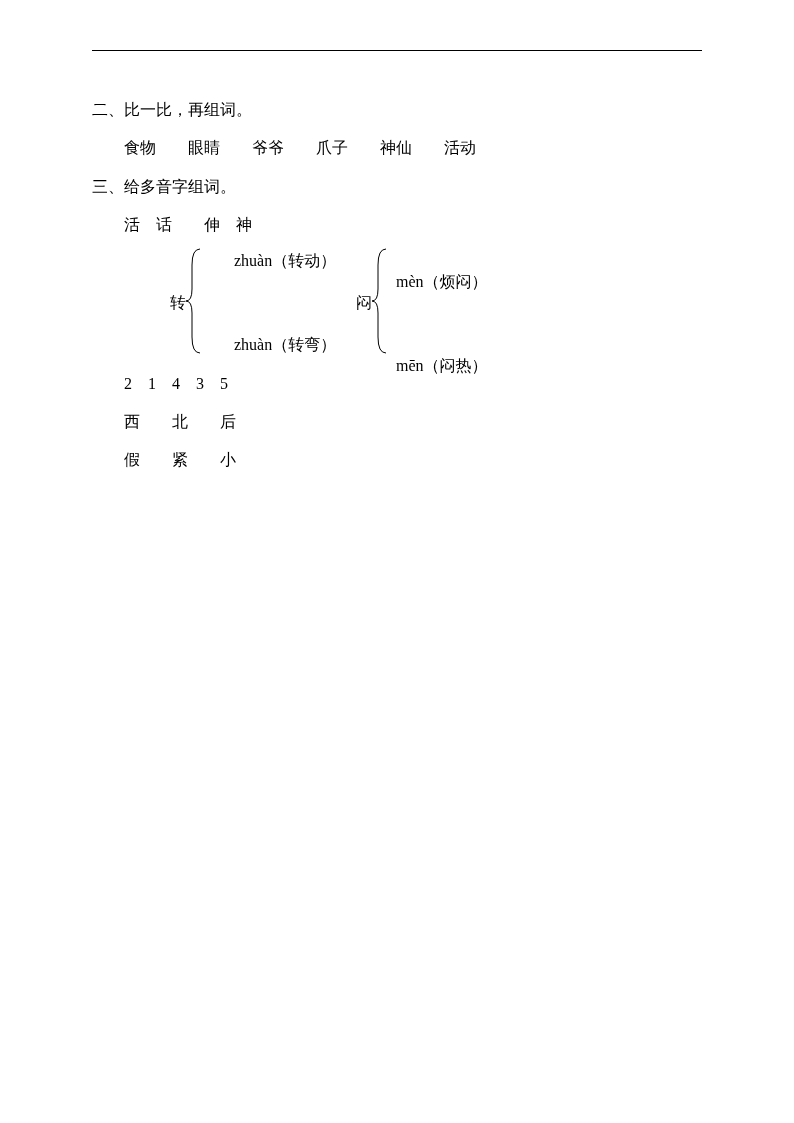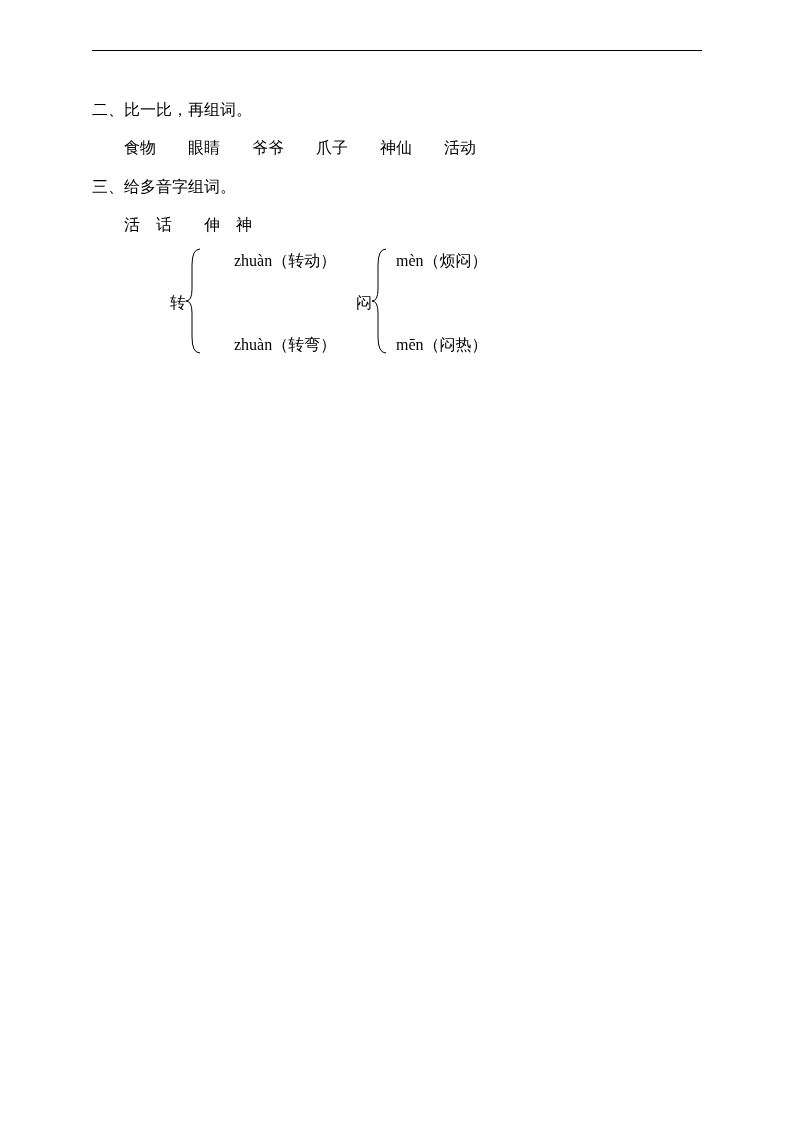--- a/index.html
+++ b/index.html
@@ -43,21 +43,21 @@
     line-height: 1;
   }
   .brace svg { display: block; }
   .poly-reading {
     position: absolute;
     white-space: nowrap;
   }
   .reading-top { top: 6px; }
   .reading-bot { top: 90px; }
   .reading-left { left: 86px; margin-left: 24px; }
-  .reading-right { left: 272px; }
+  .reading-right { left: 272px; margin-top: 21px; }
 </style>
 </head>
 <body>
 
 <div class="page">
   <div class="horizontal-rule"></div>
 
   <div class="line">二、比一比，再组词。</div>
 
   <div class="line indent1">食物　　眼睛　　爷爷　　爪子　　神仙　　活动</div>
@@ -78,14 +78,17 @@
     <span class="poly-char men">闷</span>
     <span class="brace" style="left:248px; top:0;">
       <svg width="18" height="112" viewBox="0 0 18 112">
         <path d="M 14 4 Q 6 4 6 20 L 6 44 Q 6 56 0 56 Q 6 56 6 68 L 6 92 Q 6 108 14 108" stroke="#000" stroke-width="1" fill="none"></path>
       </svg>
     </span>
     <span class="poly-reading reading-top reading-right">mèn（烦闷）</span>
     <span class="poly-reading reading-bot reading-right">mēn（闷热）</span>
   </div>
 
+  <div class="line indent1">2　1　4　3　5</div>
 
+  <div class="line indent1">西　　北　　后</div>
+  <div class="line indent1">假　　紧　　小</div>
 </div>
 
 </body></html>

